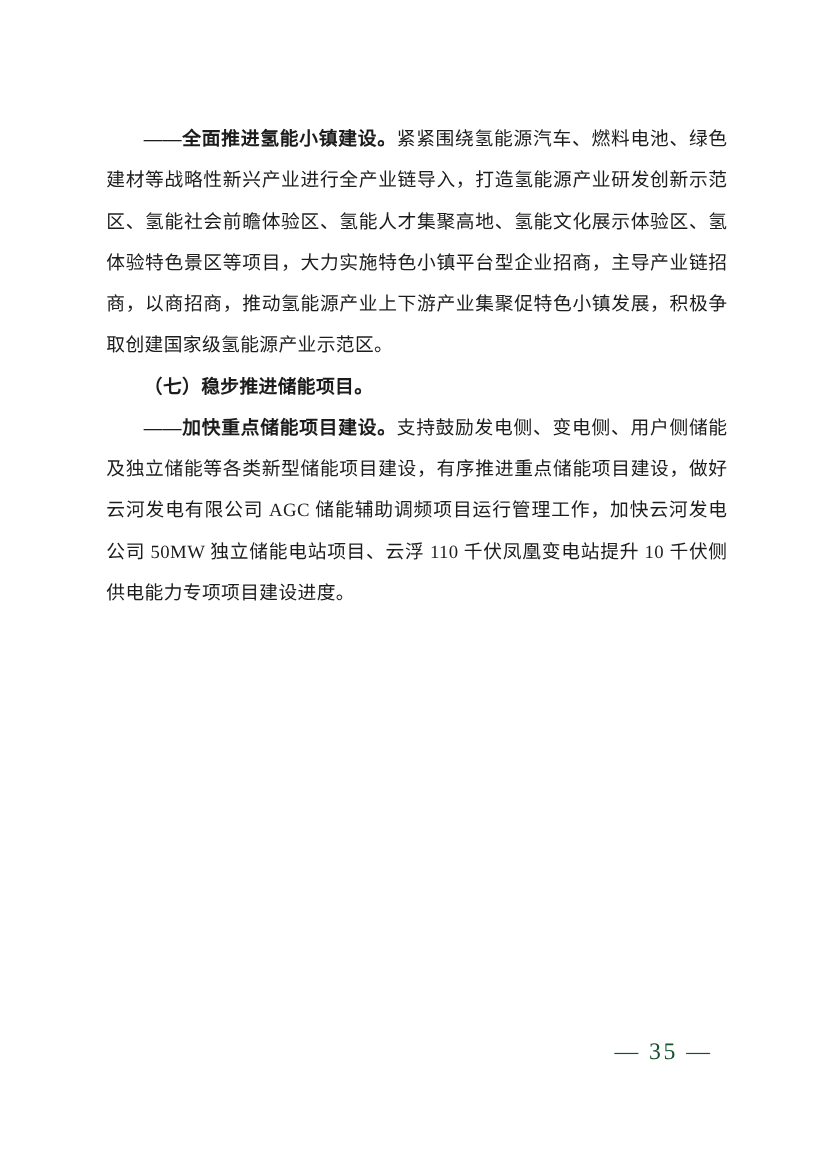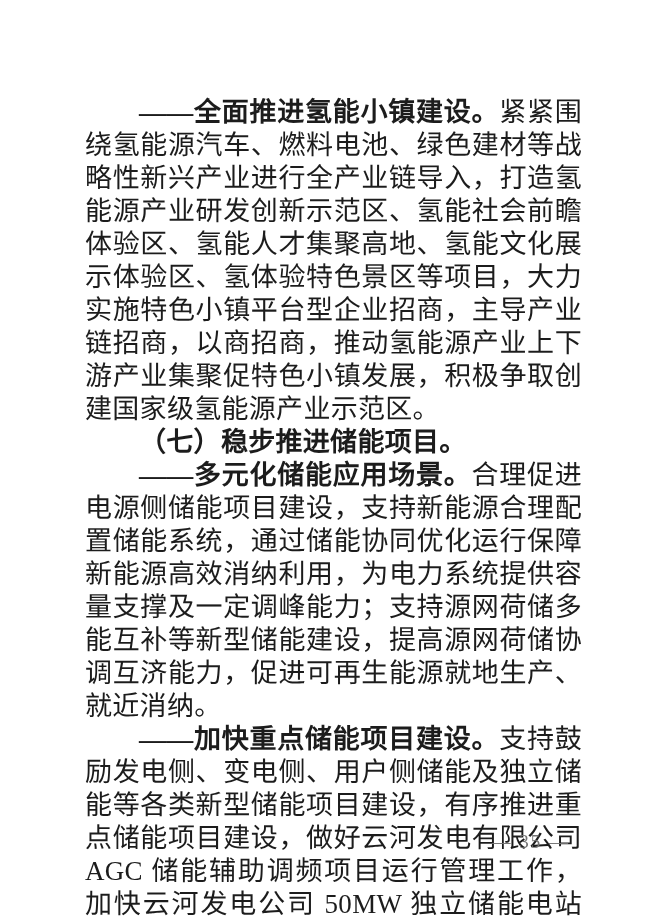--- a/index.html
+++ b/index.html
@@ -17,56 +17,55 @@
     color: #1c1c1c;
   }
   .content {
     position: absolute;
     top: 96px;
     left: 85px;
     width: 497px;
   }
   .para {
     margin: 0;
-    font-size: 27px;
+    font-size: 15px;
     line-height: 33px;
     text-align: justify;
     text-align-last: left;
     text-indent: 2em;
     letter-spacing: 0.3px;
     word-break: break-all;
   }
   .para .lead {
     font-weight: bold;
     font-family: "Liberation Serif", "DejaVu Serif", serif;
   }
   .para.section-heading {
     font-weight: bold;
   }
   .footer {
     position: absolute;
     top: 831px;
     right: 80px;
     font-size: 19px;
-    color: #737373;
+    color: #14532d;
     letter-spacing: 2px;
     font-family: "Liberation Serif", "DejaVu Serif", serif;
   }
 </style>
 </head>
 <body>
 
 <div class="page">
   <div class="content">
 
     <p class="para"><span class="lead">——全面推进氢能小镇建设。</span><span>紧紧围绕氢能源汽车、燃料电池、绿色建材等战略性新兴产业进行全产业链导入，打造氢能源产业研发创新示范区、氢能社会前瞻体验区、氢能人才集聚高地、氢能文化展示体验区、氢体验特色景区等项目，大力实施特色小镇平台型企业招商，主导产业链招商，以商招商，推动氢能源产业上下游产业集聚促特色小镇发展，积极争取创建国家级氢能源产业示范区。</span></p>
 
     <p class="para section-heading"><span>（七）稳步推进储能项目。</span></p>
 
 
-    <p class="para"><span class="lead">——多元化储能应用场景。</span><span>合理促进电源侧储能项目建设，支持新能源合理配置储能系统，通过储能协同优化运行保障新能源高效消纳利用，为电力系统提供容量支撑及一定调峰能力；支持源网荷储多能互补等新型储能建设，提高源网荷储协调互济能力，促进可再生能源就地生产、就近消纳。</span></p>
 
     <p class="para"><span class="lead">——加快重点储能项目建设。</span><span>支持鼓励发电侧、变电侧、用户侧储能及独立储能等各类新型储能项目建设，有序推进重点储能项目建设，做好云河发电有限公司 AGC 储能辅助调频项目运行管理工作，加快云河发电公司 50MW 独立储能电站项目、云浮 110 千伏凤凰变电站提升 10 千伏侧供电能力专项项目建设进度。</span></p>
 
   </div>
 
   <div class="footer">— 35 —</div>
 </div>
 
 </body></html>

